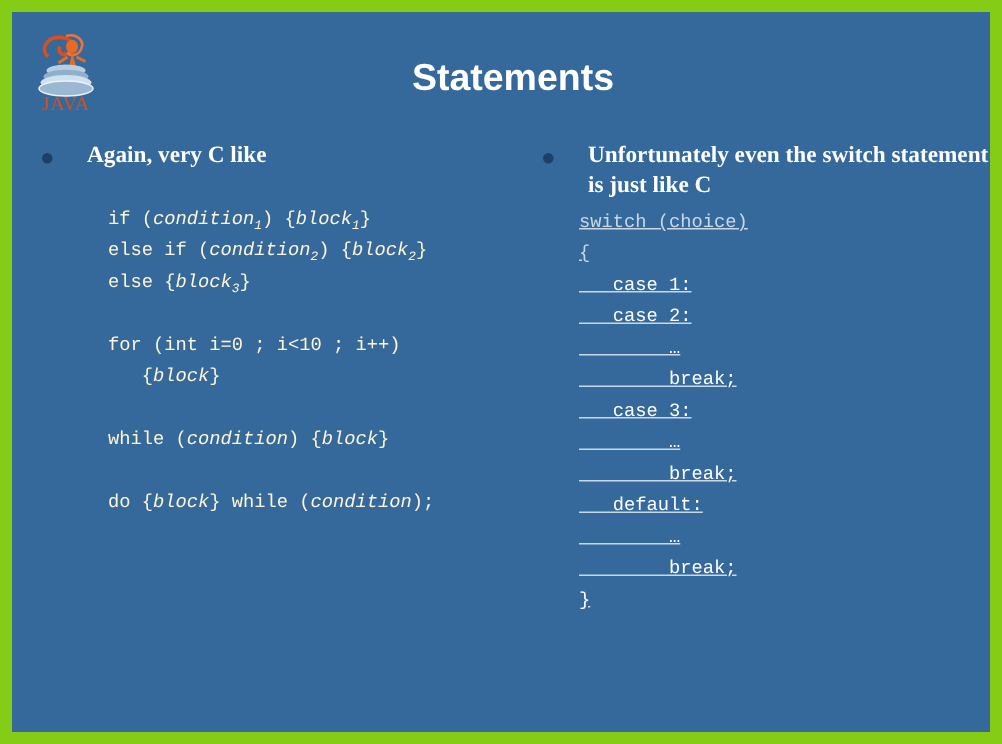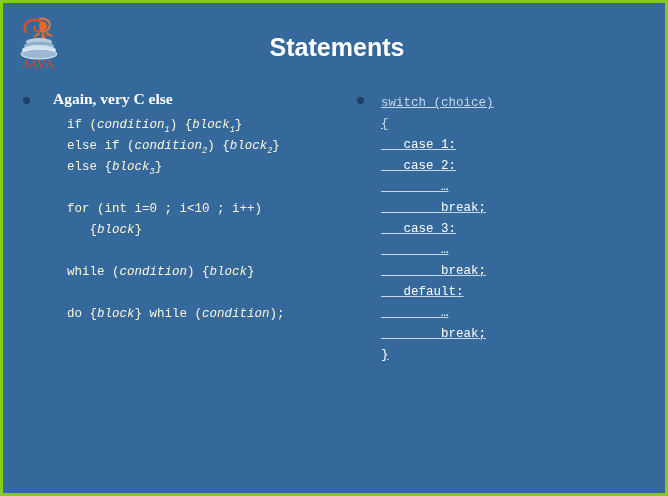--- a/index.html
+++ b/index.html
@@ -6,21 +6,21 @@
     margin: 0;
     padding: 0;
     background: #2d5785;
   }
   #slide {
     position: relative;
     width: 668px;
     height: 496px;
     box-sizing: border-box;
     background: #36699b;
-    border: 3px solid #84cc16;
+    border: 8px solid #84cc16;
     overflow: hidden;
     font-family: "Liberation Serif", serif;
   }
 
   
   #logo {
     position: absolute;
     left: 10px;
     top: 10px;
     width: 52px;
@@ -72,21 +72,21 @@
   }
 
   
   .code {
     font-family: "Liberation Mono", "DejaVu Sans Mono", monospace;
     font-size: 12.5px;
     line-height: 21px;
     white-space: pre;
   }
   #code-left {
-    margin-top: 6px;
+    margin-top: 22px;
     margin-left: 50px;
     color: #fdf6d8;
   }
   #code-right {
     margin-top: 4px;
     margin-left: 30px;
     color: #c9d8e8;
     text-decoration: underline;
   }
   #code-right .line.bright { color: #ffffff; }
@@ -125,25 +125,26 @@
 
       <text x="26" y="55" text-anchor="middle" font-family="Liberation Serif, serif" font-size="13" fill="#d94f1e" letter-spacing="0.5">JAVA</text>
     </svg>
   </div>
 
   <div id="title">Statements</div>
 
   <div class="column" id="col-left">
     <div class="bullet-row">
       <span class="bullet-dot"></span>
-      <div class="bullet-text">Again, very C else</div>
+      <div class="bullet-text">Again, very C like</div>
     </div>
     <div class="code" id="code-left"><div class="line"><span>if (</span><span class="var">condition</span><span class="sub">1</span><span>) {</span><span class="var">block</span><span class="sub">1</span><span>}</span></div><div class="line"><span>else if (</span><span class="var">condition</span><span class="sub">2</span><span>) {</span><span class="var">block</span><span class="sub">2</span><span>}</span></div><div class="line"><span>else {</span><span class="var">block</span><span class="sub">3</span><span>}</span></div><div class="line blank"></div><div class="line"><span>for (int i=0 ; i&lt;10 ; i++)</span></div><div class="line"><span>   {</span><span class="var">block</span><span>}</span></div><div class="line blank"></div><div class="line"><span>while (</span><span class="var">condition</span><span>) {</span><span class="var">block</span><span>}</span></div><div class="line blank"></div><div class="line"><span>do {</span><span class="var">block</span><span>} while (</span><span class="var">condition</span><span>);</span></div></div>
   </div>
 
   <div class="column" id="col-right">
     <div class="bullet-row">
       <span class="bullet-dot"></span>
+      <div class="bullet-text">Unfortunately even the switch statement is just like C</div>
     </div>
     <div class="code" id="code-right"><div class="line">switch (choice)</div><div class="line">{</div><div class="line bright">   case 1:</div><div class="line bright">   case 2:</div><div class="line bright">        …</div><div class="line bright">        break;</div><div class="line bright">   case 3:</div><div class="line bright">        …</div><div class="line bright">        break;</div><div class="line bright">   default:</div><div class="line bright">        …</div><div class="line bright">        break;</div><div class="line bright">}</div></div>
   </div>
 
 </div>
 
 </body></html>

